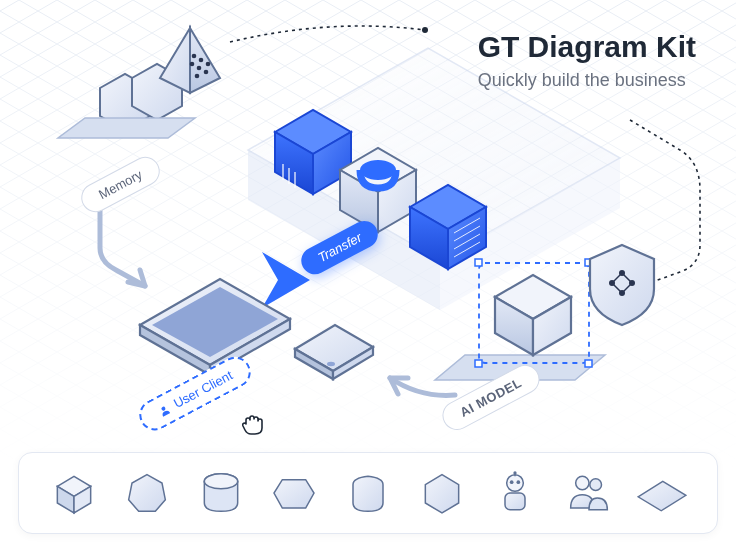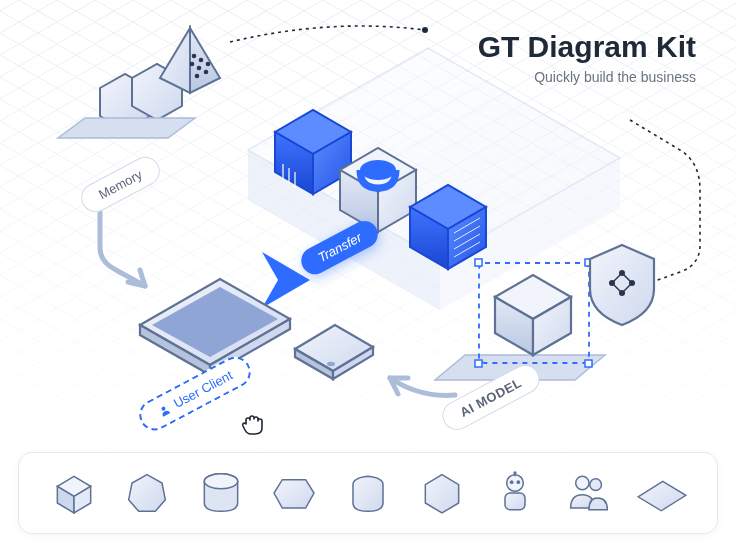--- a/index.html
+++ b/index.html
@@ -1,21 +1,21 @@
 <!DOCTYPE html>
 <html><head>
 <meta charset="utf-8">
 <style>
 *{margin:0;padding:0;box-sizing:border-box}
 body{width:736px;height:552px;font-family:-apple-system,BlinkMacSystemFont,"Segoe UI",sans-serif;background:#fff;position:relative;overflow:hidden}
 .grid-bg{position:absolute;inset:0;z-index:0}
 .canvas{position:absolute;inset:0;z-index:1}
-.title{position:absolute;top:30px;right:40px;text-align:right;z-index:10}
+.title{position:absolute;top:30px;right:40px;text-align:left;z-index:10}
 .title h1{font-size:30px;font-weight:700;color:#1f2937}
-.title p{font-size:14px;color:#6b7280;margin-top:4px;line-height:1.4}
+.title p{font-size:18px;color:#6b7280;margin-top:4px;line-height:1.4}
 .pill{position:absolute;padding:6px 18px;border-radius:999px;font-size:13px;font-weight:500;display:flex;align-items:center;gap:6px;z-index:8}
 .pill-white{background:#fff;border:1.5px solid #d3dae8;color:#5b6479}
 .pill-blue{background:#2e6cff;color:#fff;font-style:italic;box-shadow:0 4px 12px rgba(46,108,255,.35)}
 .pill-dashed{background:#fff;border:2px dashed #2e6cff;color:#2e6cff}
 .toolbar{position:absolute;bottom:18px;left:18px;right:18px;height:82px;background:#fff;border:1.5px solid #e3e8f2;border-radius:14px;display:flex;align-items:center;justify-content:space-around;padding:0 18px;box-shadow:0 2px 8px rgba(0,0,0,.04);z-index:20}
 .tool-item{width:56px;height:56px;display:flex;align-items:center;justify-content:center}
 .cursor{position:absolute;z-index:30}
 </style>
 </head>
 <body>

